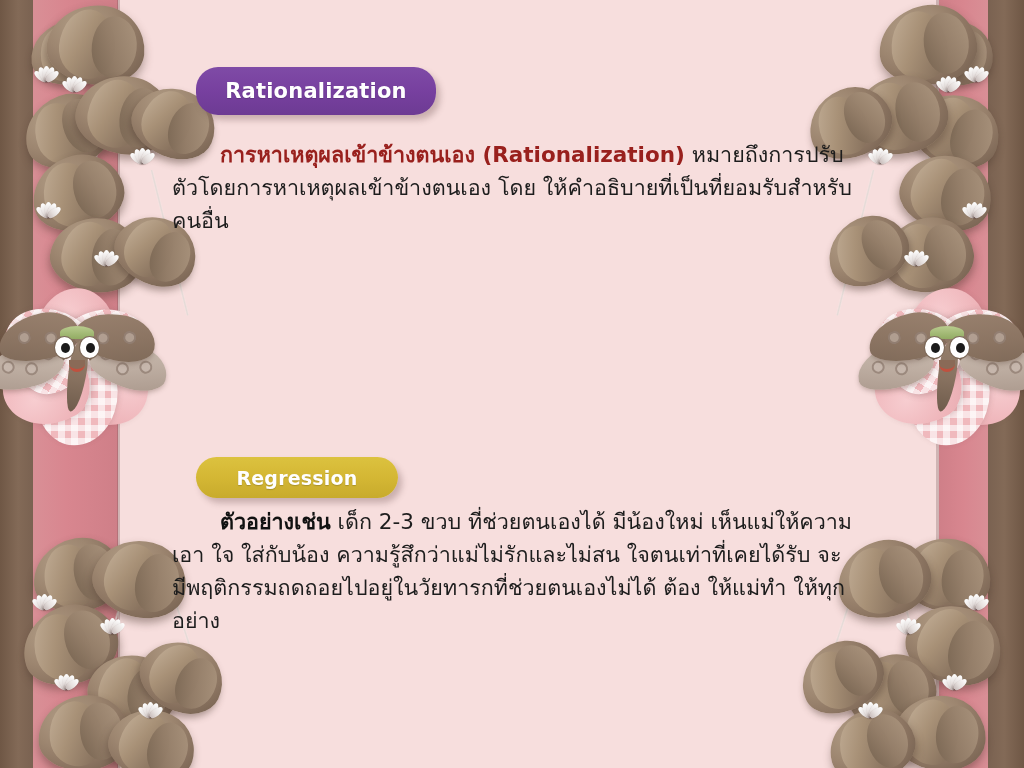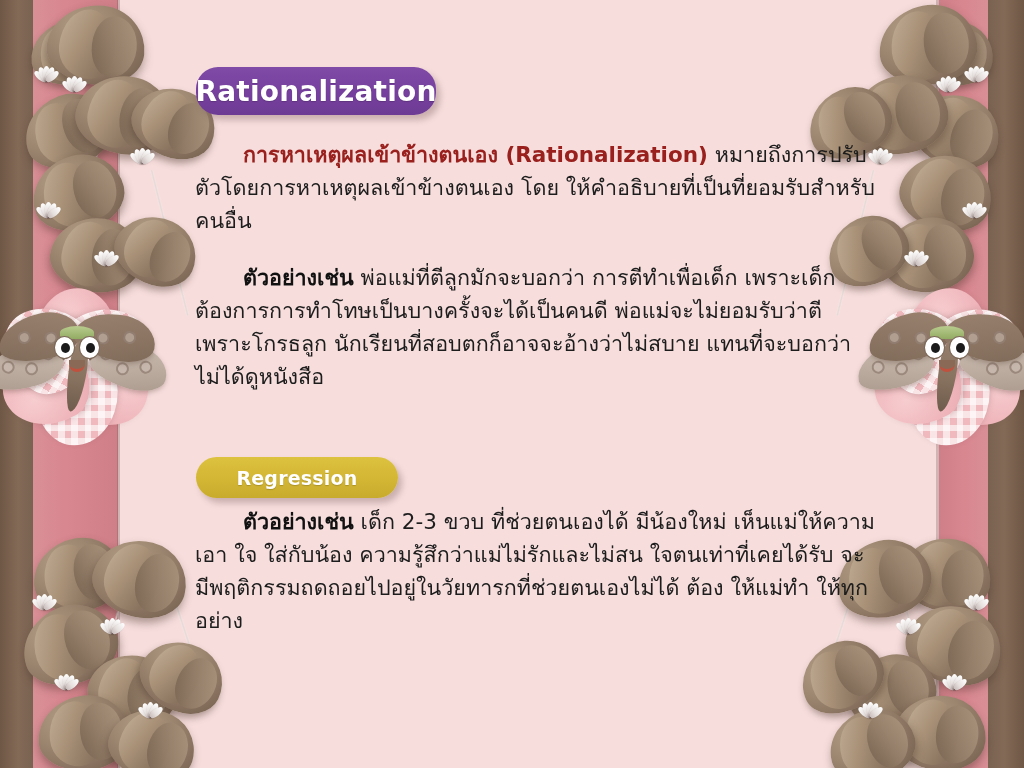--- a/index.html
+++ b/index.html
@@ -220,32 +220,32 @@
     color: #ffffff;
     font-weight: bold;
     letter-spacing: .2px;
     box-shadow: 4px 5px 6px rgba(110,80,80,.33);
     text-shadow: 0 1px 1px rgba(0,0,0,.18);
   }
   #badge-rationalization {
     left: 196px; top: 67px;
     width: 240px; height: 48px;
     background: linear-gradient(180deg, #7f4ba6 0%, #77409f 50%, #6d3b93 100%);
-    font-size: 28px;
+    font-size: 21px;
   }
   #badge-regression {
     left: 196px; top: 457px;
     width: 202px; height: 41px;
     background: linear-gradient(180deg, #dcc23f 0%, #d4b734 50%, #c8ab2c 100%);
     font-size: 19px;
   }
 
   .textblock {
     position: absolute;
-    left: 195px;
+    left: 172px;
     width: 680px;
     color: #1d1d1d;
     font-size: 21.5px;
     line-height: 33px;
   }
   #text-rationalization { top: 138px; }
   #text-regression      { top: 505px; }
 
   .para { margin: 0; text-indent: 48px; }
   .para + .para { margin-top: 24px; }
@@ -538,21 +538,20 @@
       </div>
     </div>
   </div>
 
   <div class="badge" id="badge-rationalization">
     <span>Rationalization</span>
   </div>
 
   <div class="textblock" id="text-rationalization">
     <p class="para"><span class="term">การหาเหตุผลเข้าข้างตนเอง (Rationalization)</span><span> หมายถึงการปรับตัวโดยการหาเหตุผลเข้าข้างตนเอง โดย ให้คำอธิบายที่เป็นที่ยอมรับสำหรับคนอื่น</span></p>
-    <p class="para"><span class="lead">ตัวอย่างเช่น</span><span> พ่อแม่ที่ตีลูกมักจะบอกว่า การตีทำเพื่อเด็ก เพราะเด็กต้องการการทำโทษเป็นบางครั้งจะได้เป็นคนดี พ่อแม่จะไม่ยอมรับว่าตีเพราะโกรธลูก นักเรียนที่สอบตกก็อาจจะอ้างว่าไม่สบาย แทนที่จะบอกว่าไม่ได้ดูหนังสือ</span></p>
   </div>
 
   <div class="badge" id="badge-regression">
     <span>Regression</span>
   </div>
 
   <div class="textblock" id="text-regression">
     <p class="para"><span class="lead">ตัวอย่างเช่น</span><span> เด็ก 2-3 ขวบ ที่ช่วยตนเองได้ มีน้องใหม่ เห็นแม่ให้ความเอา ใจ ใส่กับน้อง ความรู้สึกว่าแม่ไม่รักและไม่สน ใจตนเท่าที่เคยได้รับ จะมีพฤติกรรมถดถอยไปอยู่ในวัยทารกที่ช่วยตนเองไม่ได้ ต้อง ให้แม่ทำ ให้ทุกอย่าง</span></p>
   </div>
 

